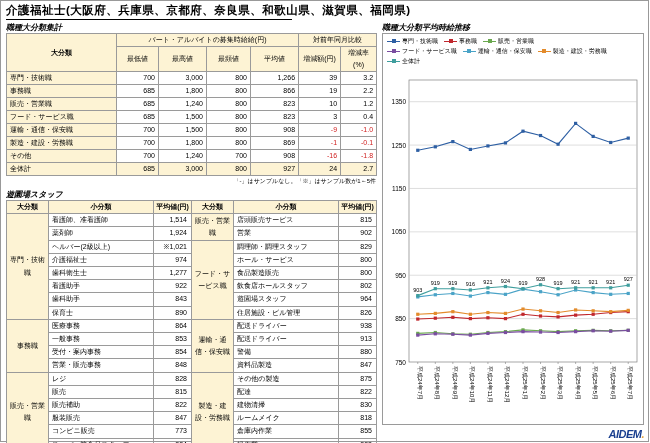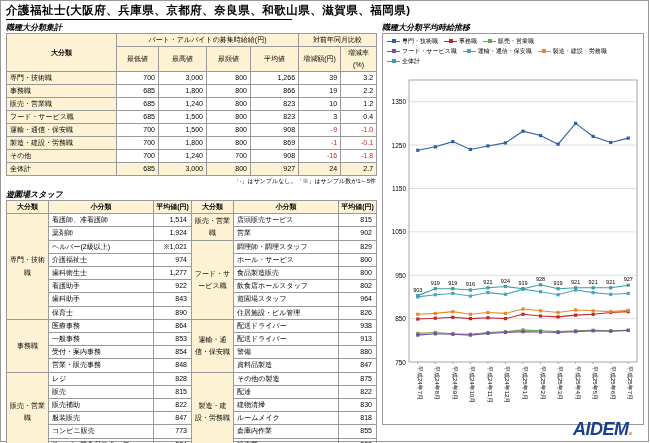--- a/index.html
+++ b/index.html
@@ -69,22 +69,22 @@
     font-size:6px;
   }
   .legend .row{display:flex;gap:6px;margin-bottom:1px;}
   .legend .item{display:flex;align-items:center;gap:2px;white-space:nowrap;}
   .lmark{width:13px;height:7px;position:relative;}
   .lmark i{position:absolute;left:0;top:3px;width:13px;height:1.4px;display:block;}
   .lmark b{position:absolute;left:4.5px;top:1px;width:4px;height:4px;display:block;}
   .plot{position:absolute;left:0;top:40px;width:260px;height:350px;}
   svg{display:block;}
   .aidem{
-    position:absolute;right:17px;bottom:3px;
-    font-size:18px;font-weight:bold;color:#1a3f8f;font-style:italic;
+    position:absolute;right:6px;bottom:3px;
+    font-size:11px;font-weight:bold;color:#1a3f8f;font-style:italic;
     letter-spacing:-0.5px;
   }
   .aidem span{color:#e8a33d;}
 </style>
 </head>
 <body>
 
 <div class="page-border"></div>
 
 <div class="title">介護福祉士(大阪府、兵庫県、京都府、奈良県、和歌山県、滋賀県、福岡県)</div>

